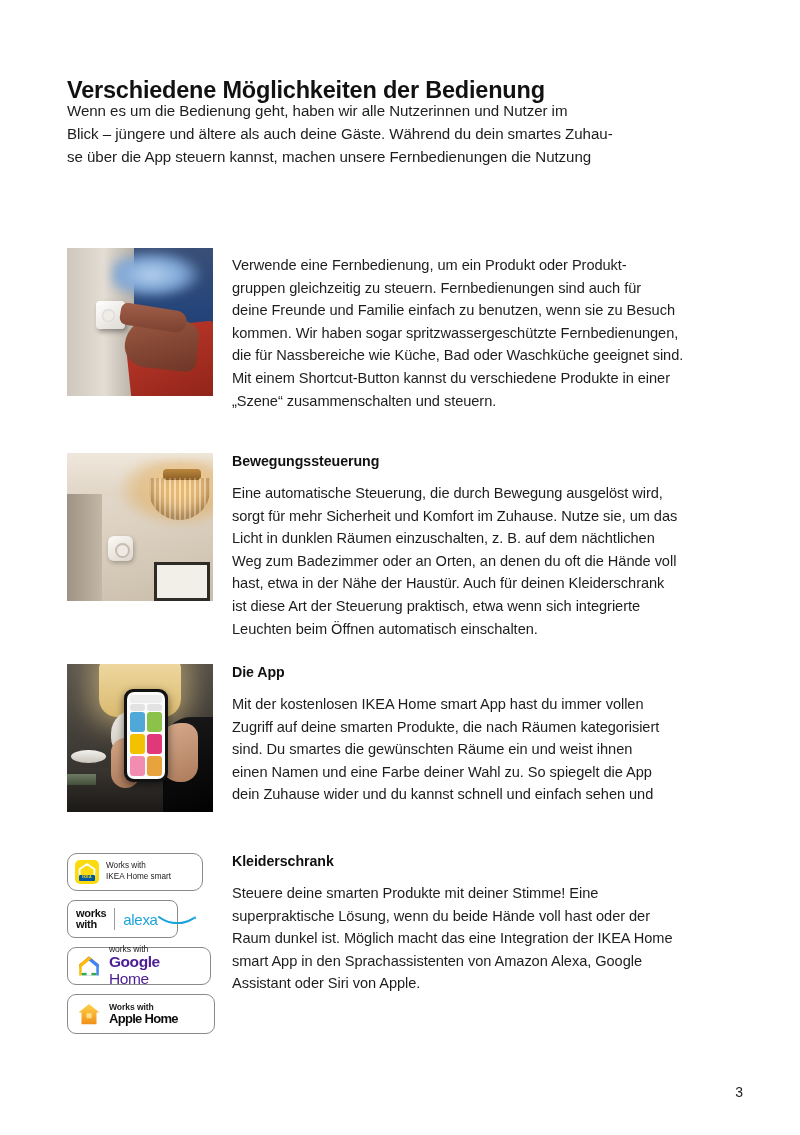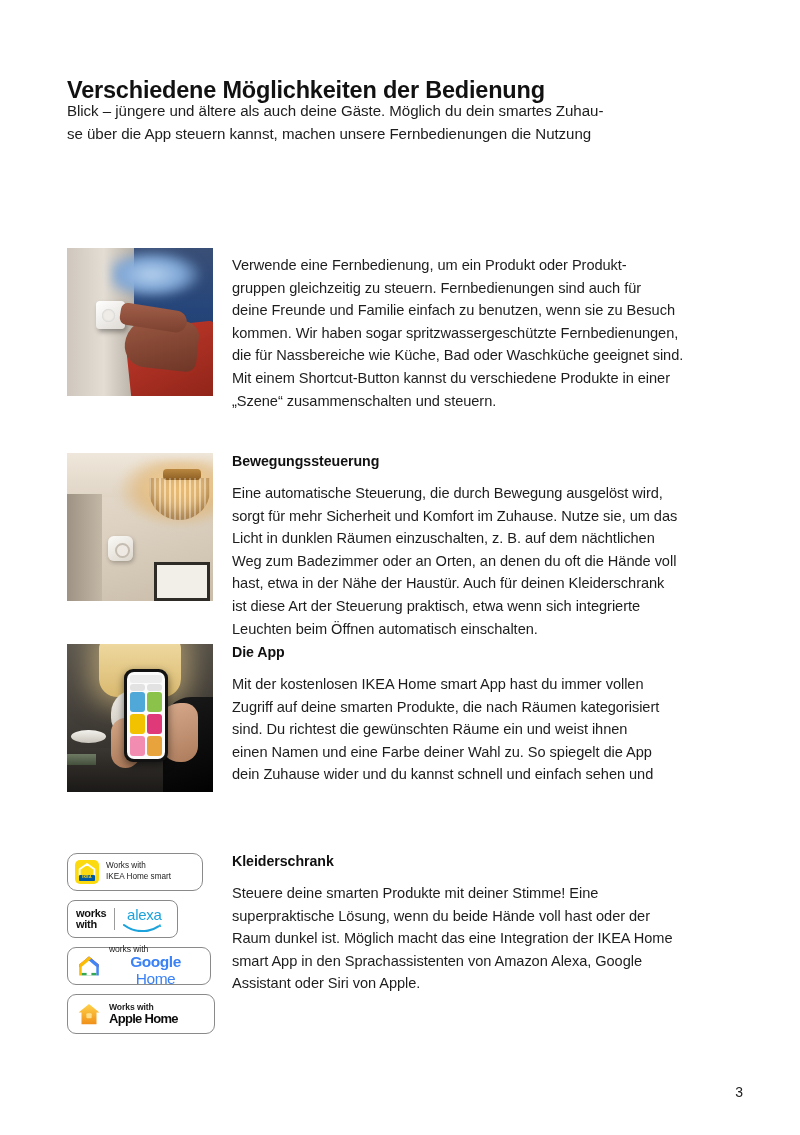--- a/index.html
+++ b/index.html
@@ -146,29 +146,29 @@
     justify-content:center;}
   .ikea-tag span{font-size:3.6px;font-weight:700;color:#FBDB0F;
     letter-spacing:.2px;line-height:1;}
   .ikea-txt{font-size:8.2px;line-height:1.32;color:#222;font-weight:400;}
 
   
   .badge-alexa{width:111px;height:38px;border-radius:8px;padding:0 8px;gap:8px;}
   .alexa-ww{font-size:11px;font-weight:700;color:#111;line-height:1.02;
     letter-spacing:-0.3px;}
   .alexa-div{width:1px;height:22px;background:#9b9b9b;flex:none;}
-  .alexa-mark{display:flex;flex-direction:column;align-items:center;}
+  .alexa-mark{display:flex;flex-direction:row;align-items:center;}
   .alexa-word{font-size:15px;color:#1CA3DC;line-height:1;letter-spacing:-0.3px;}
   .alexa-smile{width:42px;height:9px;margin-top:1px;}
 
   
   .badge-google{width:144px;height:38px;border-radius:9px;padding:0 8px;gap:7px;}
   .g-house{width:26px;height:24px;flex:none;}
   .g-ww{font-size:8.6px;color:#222;line-height:1.1;letter-spacing:-0.1px;}
-  .g-name{font-size:15.5px;color:#3b82f6;line-height:1.05;letter-spacing:-0.45px;text-align:center;}
+  .g-name{font-size:15.5px;color:#4c1d95;line-height:1.05;letter-spacing:-0.45px;}
   .g-name b{font-weight:700;}
 
   
   .badge-apple{width:148px;height:40px;border-radius:9px;padding:0 8px;gap:7px;}
   .a-house{width:26px;height:25px;flex:none;}
   .a-ww{font-size:8.6px;font-weight:700;color:#222;line-height:1.1;
     letter-spacing:-0.1px;}
   .a-name{font-size:13px;font-weight:700;color:#0c0c0c;line-height:1.02;
     letter-spacing:-0.7px;}
 
@@ -178,21 +178,22 @@
   }
 </style>
 </head>
 <body>
 
 <div class="page">
 
   <h1 class="headline">Verschiedene Möglichkeiten der Bedienung</h1>
 
   <div class="intro">
-    <div>Blick – jüngere und ältere als auch deine Gäste. Möglich du dein smartes Zuhau-</div>
+    <div>Wenn es um die Bedienung geht, haben wir alle Nutzerinnen und Nutzer im</div>
+    <div>Blick – jüngere und ältere als auch deine Gäste. Während du dein smartes Zuhau-</div>
     <div>se über die App steuern kannst, machen unsere Fernbedienungen die Nutzung</div>
   </div>
 
   <div class="section" style="top:248px;height:160px">
     <div class="sec-thumb">
       <div class="ph1">
         <div class="wall"></div>
         <div class="glow"></div>
         <div class="remote"></div>
         <div class="btn"></div>
@@ -234,21 +235,21 @@
         <div>sorgt für mehr Sicherheit und Komfort im Zuhause. Nutze sie, um das</div>
         <div>Licht in dunklen Räumen einzuschalten, z. B. auf dem nächtlichen</div>
         <div>Weg zum Badezimmer oder an Orten, an denen du oft die Hände voll</div>
         <div>hast, etwa in der Nähe der Haustür. Auch für deinen Kleiderschrank</div>
         <div>ist diese Art der Steuerung praktisch, etwa wenn sich integrierte</div>
         <div>Leuchten beim Öffnen automatisch einschalten.</div>
       </div>
     </div>
   </div>
 
-  <div class="section" style="top:644px;height:160px">
+  <div class="section" style="top:664px;height:160px">
     <div class="sec-thumb">
       <div class="ph3">
         <div class="lampshade3"></div>
         <div class="lampbody"></div>
         <div class="table"></div>
         <div class="books"></div>
         <div class="bowl"></div>
         <div class="armR"></div>
         <div class="handR"></div>
         <div class="handL"></div>
@@ -269,21 +270,21 @@
             </div>
           </div>
         </div>
       </div>
     </div>
     <div class="sec-body">
       <div class="sec-title">Die App</div>
       <div class="sec-text">
         <div>Mit der kostenlosen IKEA Home smart App hast du immer vollen</div>
         <div>Zugriff auf deine smarten Produkte, die nach Räumen kategorisiert</div>
-        <div>sind. Du richtest die gewünschten Räume ein und weist ihnen</div>
+        <div>sind. Du smartes die gewünschten Räume ein und weist ihnen</div>
         <div>einen Namen und eine Farbe deiner Wahl zu. So spiegelt die App</div>
         <div>dein Zuhause wider und du kannst schnell und einfach sehen und</div>
       </div>
     </div>
   </div>
 
   <div class="section" style="top:853px;height:200px">
 
     <div class="badges" style="left:0;top:0;position:absolute;">
 

